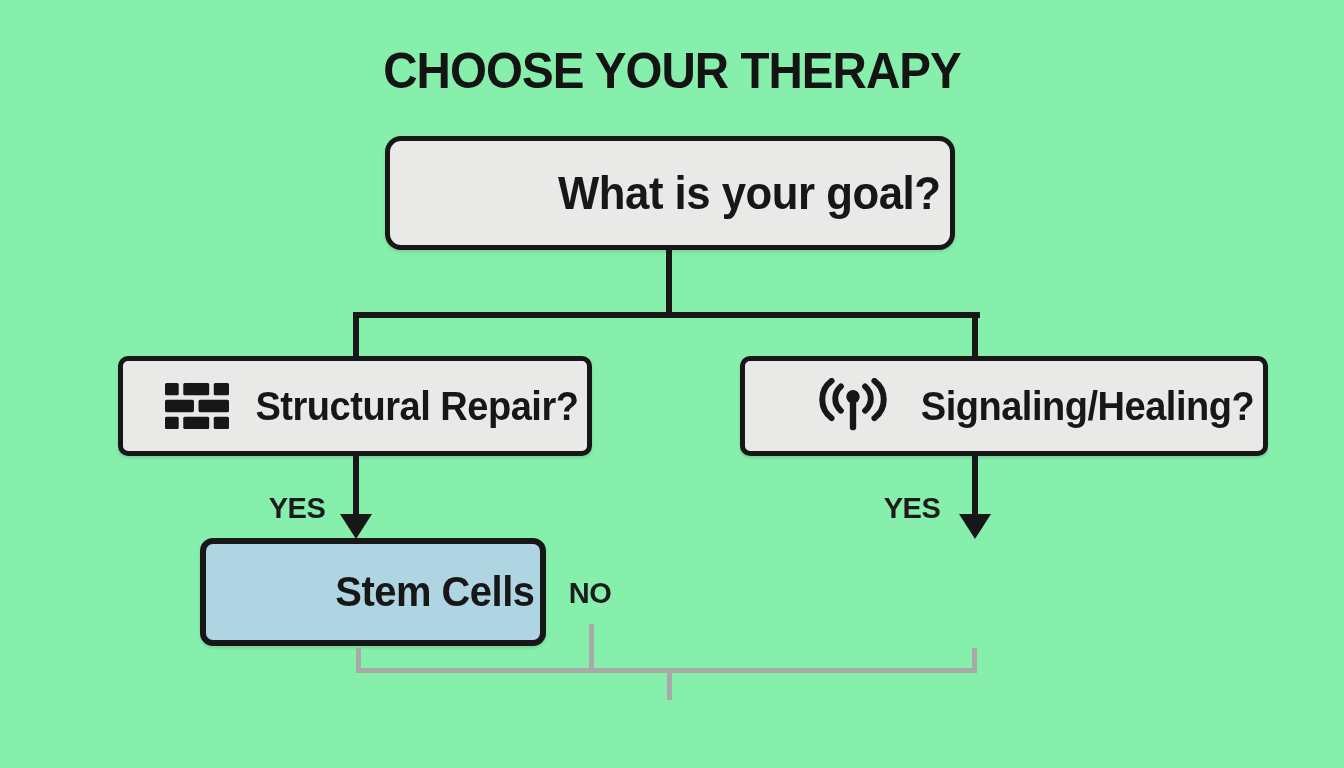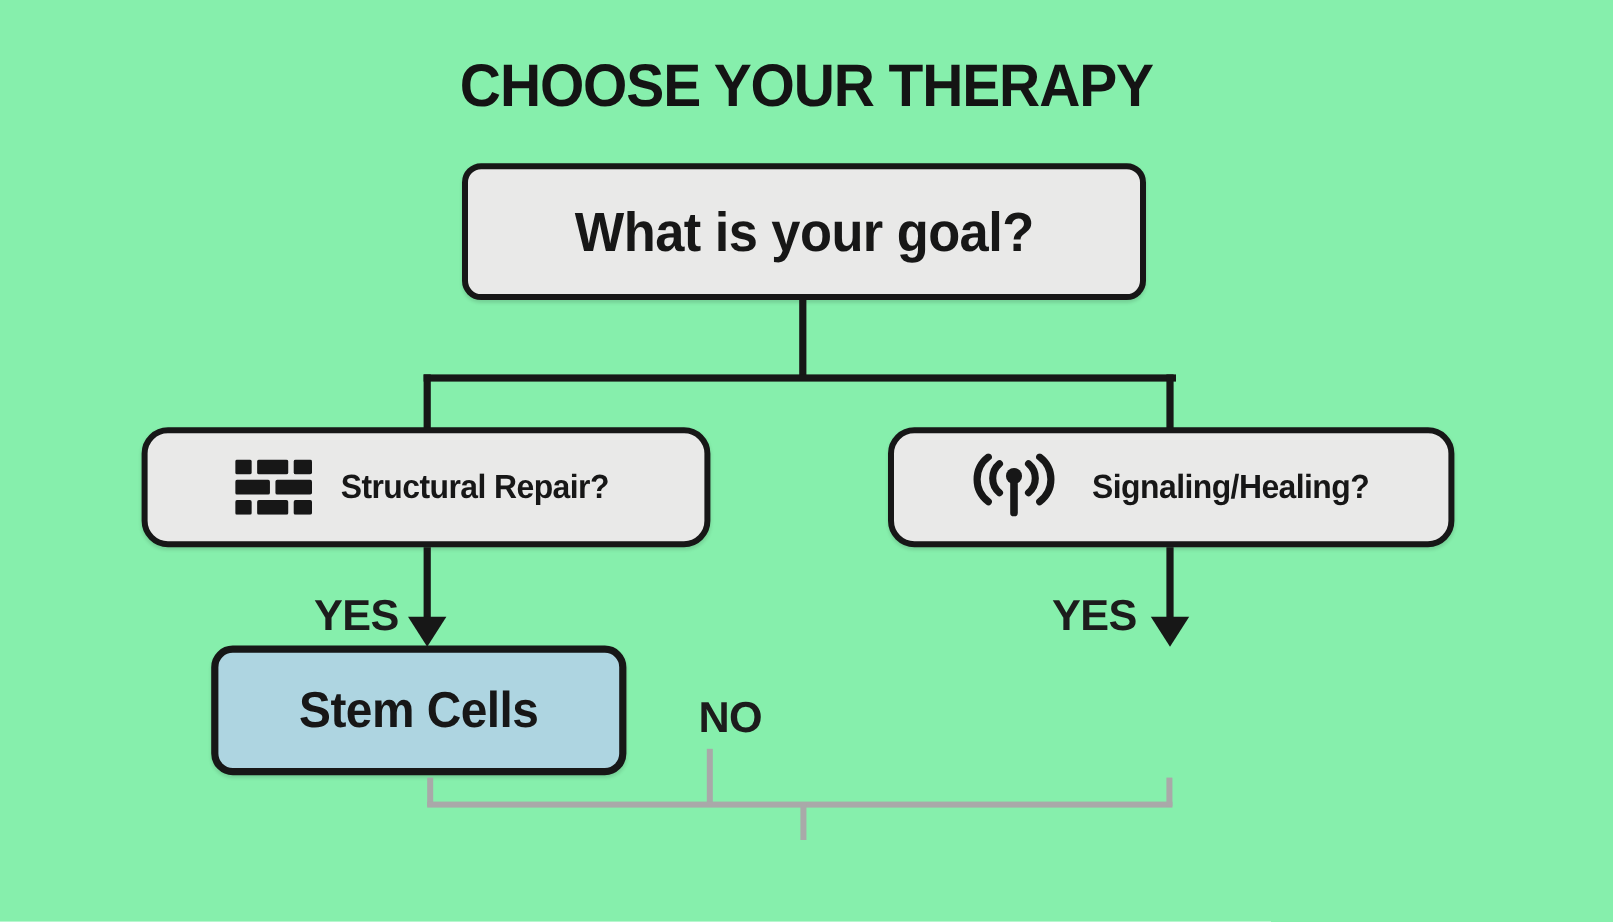--- a/index.html
+++ b/index.html
@@ -9,41 +9,41 @@
     font-family:"Liberation Sans", sans-serif; color:#171717;
   }
   .title {
     position:absolute; left:0; right:0; top:42px;
     text-align:center; font-size:50px; font-weight:bold;
     letter-spacing:-1px; transform:scaleX(0.95); color:#141414;
   }
   .box {
     position:absolute; box-sizing:border-box;
     background:#e9e9e8; border:5px solid #171717; border-radius:16px;
-    display:flex; align-items:center; justify-content:center;
+    display:flex; align-items:center; justify-content:flex-end;
     box-shadow:0 2px 3px rgba(0,0,0,0.12);
   }
   .box .cond { display:inline-block; transform:scaleX(0.95); white-space:nowrap; }
   .root-box   { left:385px; top:136px; width:570px; height:114px; font-size:46px; font-weight:bold; letter-spacing:-0.5px; }
-  .branch-box { top:356px; height:100px; border-radius:22px; font-size:28px; font-weight:bold; letter-spacing:-0.5px; gap:18px; }
+  .branch-box { top:356px; height:100px; border-radius:10px; font-size:40px; font-weight:bold; letter-spacing:-0.5px; gap:18px; }
   .branch-left  { left:118px; width:474px; }
-  .branch-right { left:740px; width:472px; }
+  .branch-right { left:740px; width:528px; }
   .result-box { top:538px; width:346px; height:108px; border-width:6px; border-radius:18px; font-size:42px; font-weight:bold; letter-spacing:-0.5px; }
-  .result-left  { left:176px; }
+  .result-left  { left:200px;border-radius:13px; }
   .result-right { left:801px; }
   .line  { position:absolute; background:#171717; }
   .gline { position:absolute; background:#a9a9a9; }
   .arrowhead {
     position:absolute; width:0; height:0;
     border-left:16px solid transparent; border-right:16px solid transparent;
     border-top:25px solid #171717;
   }
   .lbl {
     position:absolute; width:90px; text-align:center;
-    font-size:36px; font-weight:bold; color:#1c1c1c; letter-spacing:-0.5px;
+    font-size:29px; font-weight:bold; color:#1c1c1c; letter-spacing:-0.5px;
   }
   .icon { flex:0 0 auto; display:block; }
 </style>
 </head>
 <body>
 
 <div class="canvas">
 
   <div class="title">CHOOSE YOUR THERAPY</div>
 
@@ -86,21 +86,21 @@
     <span class="cond">Signaling/Healing?</span>
   </div>
 
   <div class="line" style="left:353px; top:456px; width:6px; height:60px;"></div>
   <div class="arrowhead" style="left:340px; top:514px;"></div>
   <div class="line" style="left:972px; top:456px; width:6px; height:60px;"></div>
   <div class="arrowhead" style="left:959px; top:514px;"></div>
 
   <div class="lbl" style="left:252px; top:492px;">YES</div>
   <div class="lbl" style="left:867px; top:492px;">YES</div>
-  <div class="lbl" style="left:545px; top:577px;text-align:right;">NO</div>
+  <div class="lbl" style="left:545px; top:577px;">NO</div>
 
   <div class="box result-box result-left" style="background: rgb(174, 213, 225);">
     <span class="cond">Stem Cells</span>
   </div>
 
   <div class="gline" style="left:356px; top:648px; width:5px; height:24px;"></div>
   <div class="gline" style="left:589px; top:624px; width:5px; height:48px;"></div>
   <div class="gline" style="left:356px; top:668px; width:621px; height:5px;"></div>
   <div class="gline" style="left:972px; top:648px; width:5px; height:24px;"></div>
   <div class="gline" style="left:667px; top:670px; width:5px; height:30px;"></div>

